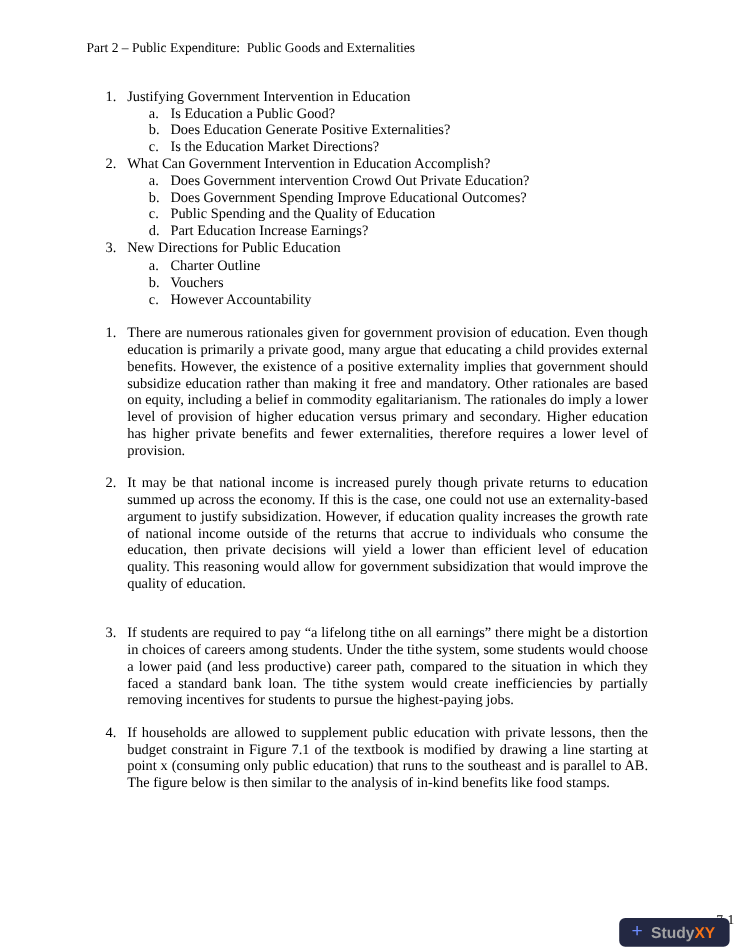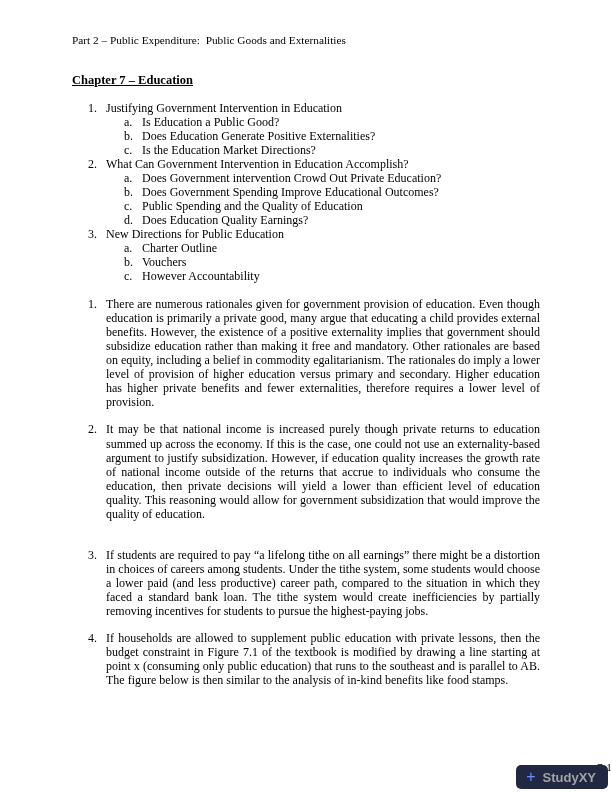--- a/index.html
+++ b/index.html
@@ -71,30 +71,29 @@
     font-family: "Liberation Sans", sans-serif;
     font-size: 13px;
     line-height: 1;
   }
   .brand-badge .plus {
     color: #6c8cff;
     font-size: 16px;
     font-weight: 400;
   }
   .brand-badge .brand-primary { color: #a3a3a3; font-weight: bold; }
-  .brand-badge .brand-secondary { color: #a3a3a3; font-weight: bold; }
+  .brand-badge .brand-secondary { color: #f97316; font-weight: bold; }
 </style>
 </head>
 <body>
 
 <div class="page">
 
   <div class="running-header">Part 2 – Public Expenditure:  Public Goods and Externalities</div>
 
-  <div class="chapter-title">Chapter 7 – Education</div>
 
   <div class="outline">
 
     <div class="row lvl1">
       <span class="marker">1.</span>
       <span class="txt">Justifying Government Intervention in Education</span>
     </div>
     <div class="row lvl2">
       <span class="marker">a.</span>
       <span class="txt">Is Education a Public Good?</span>
@@ -119,21 +118,21 @@
     <div class="row lvl2">
       <span class="marker">b.</span>
       <span class="txt">Does Government Spending Improve Educational Outcomes?</span>
     </div>
     <div class="row lvl2">
       <span class="marker">c.</span>
       <span class="txt">Public Spending and the Quality of Education</span>
     </div>
     <div class="row lvl2">
       <span class="marker">d.</span>
-      <span class="txt">Does Education Quality Earnings?</span>
+      <span class="txt">Part Education Increase Earnings?</span>
     </div>
 
     <div class="row lvl1">
       <span class="marker">3.</span>
       <span class="txt">New Directions for Public Education</span>
     </div>
     <div class="row lvl2">
       <span class="marker">a.</span>
       <span class="txt">Charter Outline</span>
     </div>

